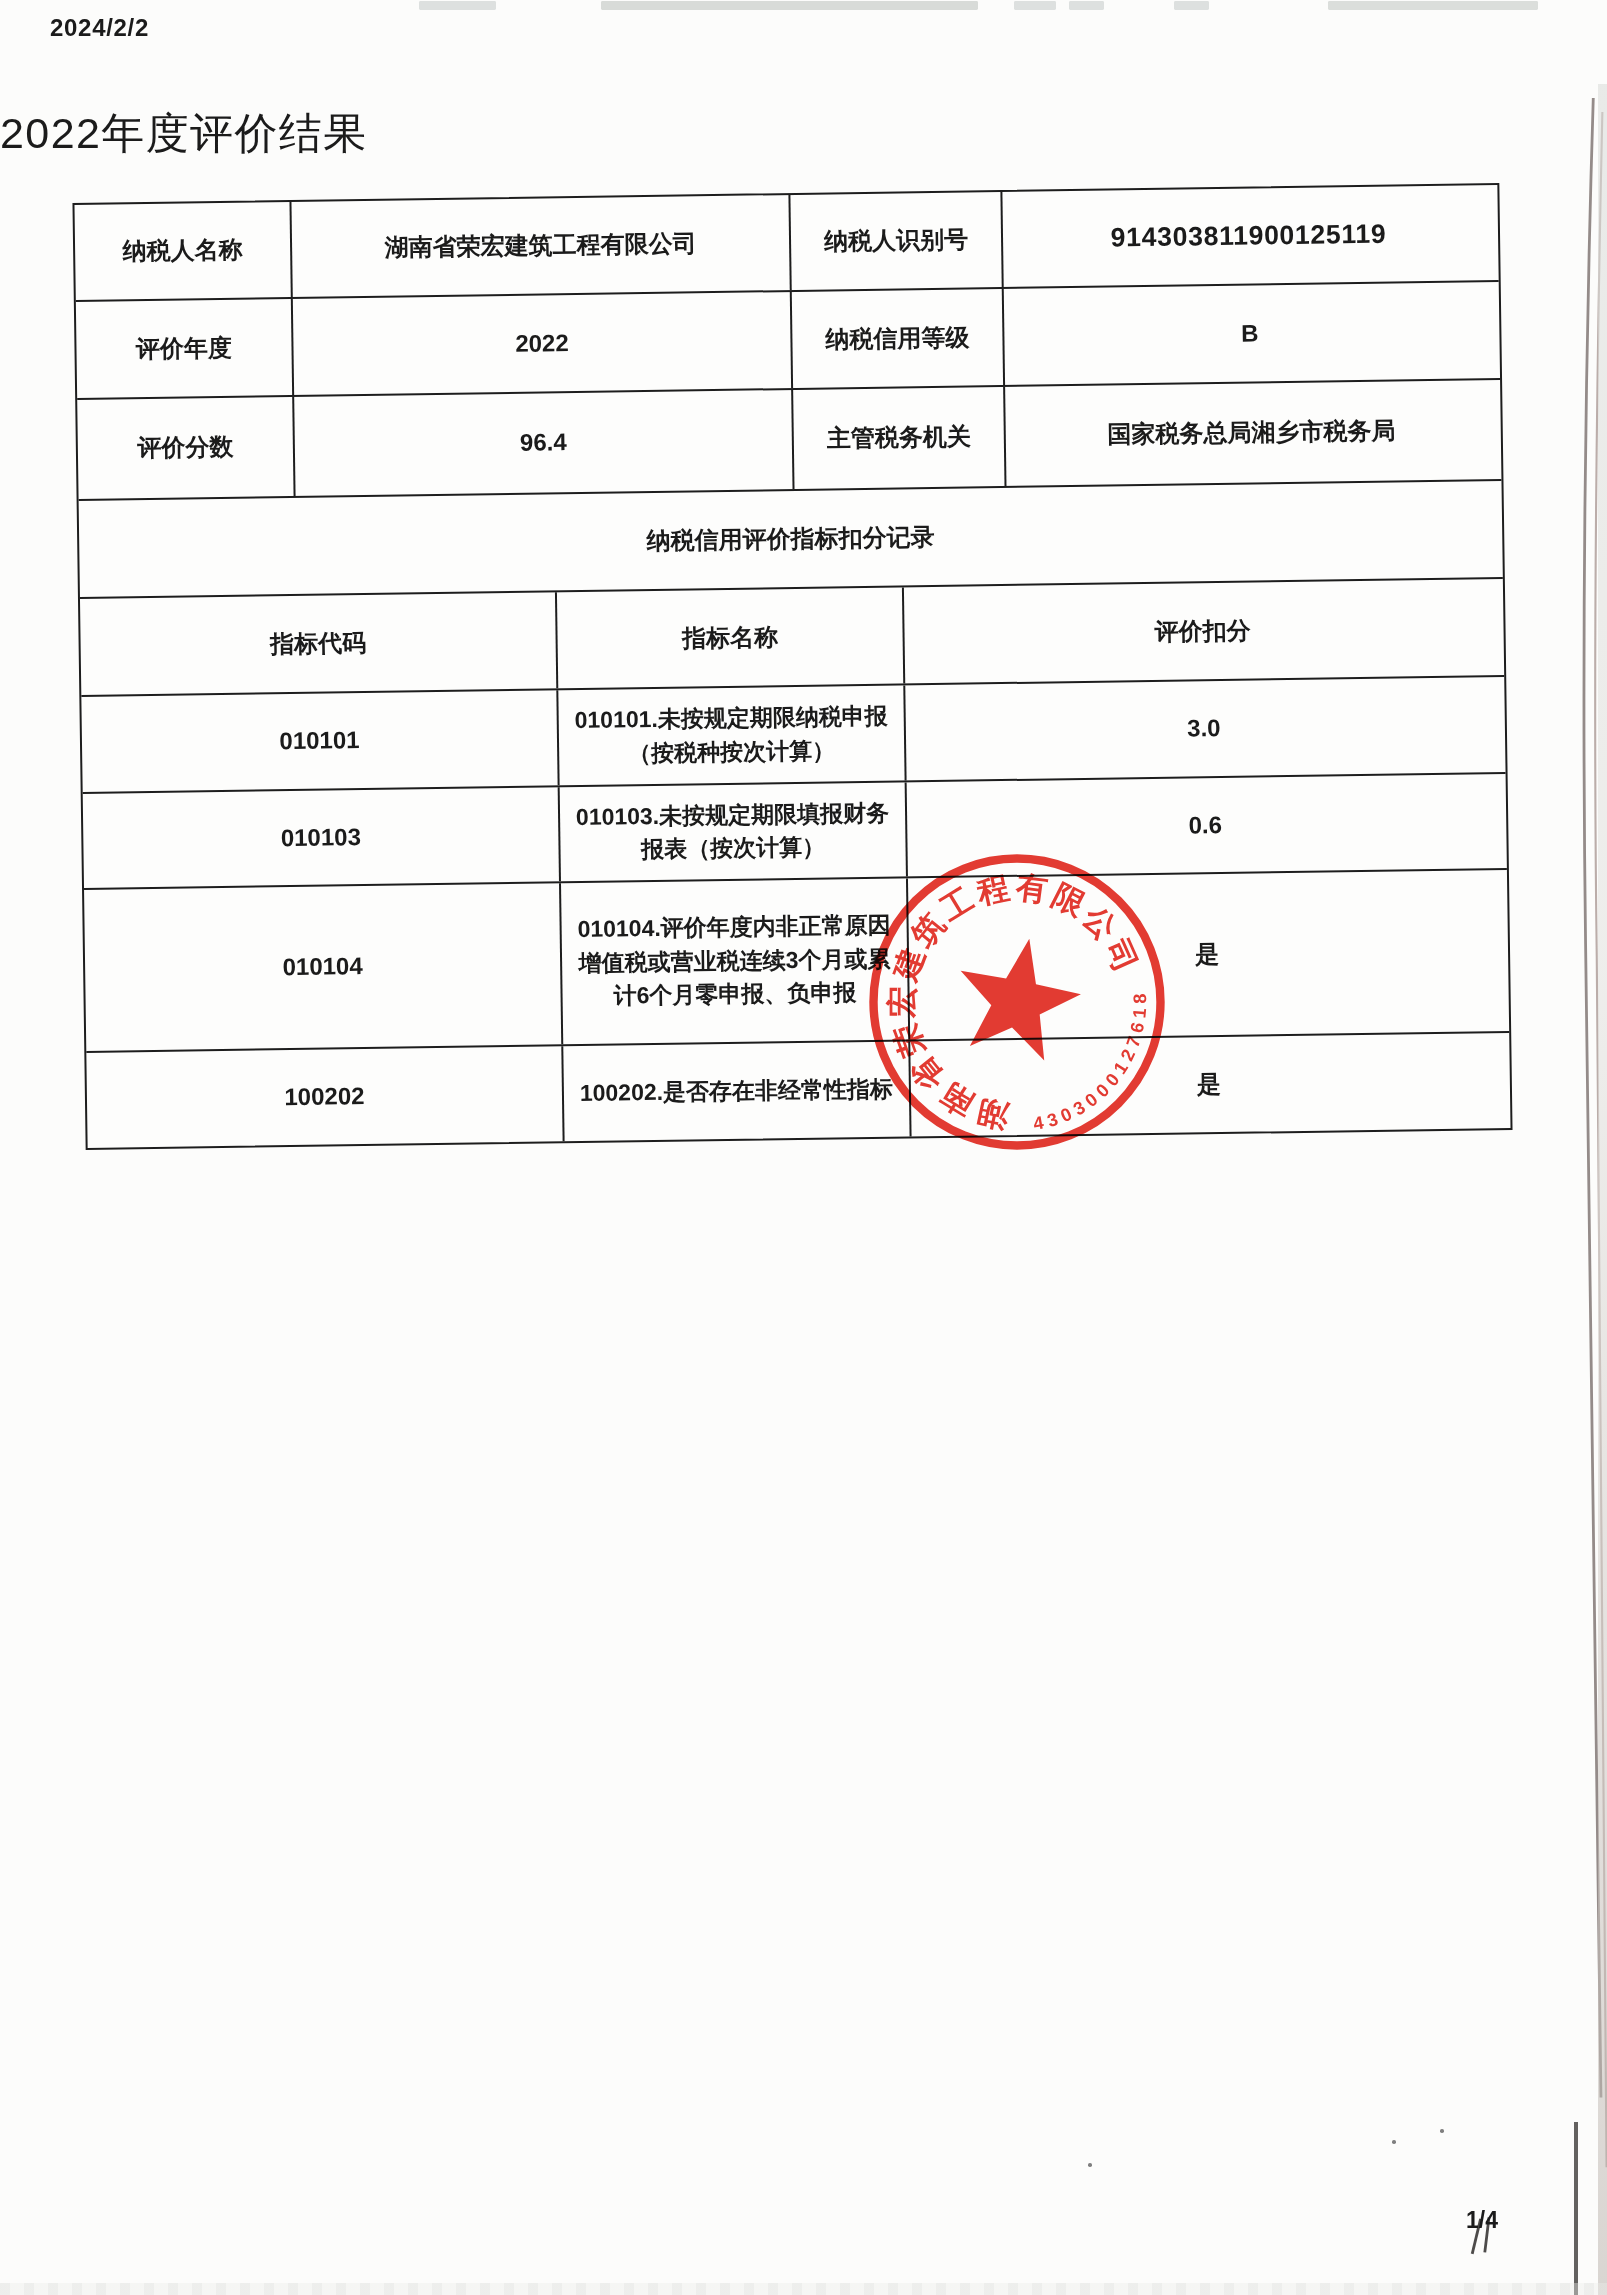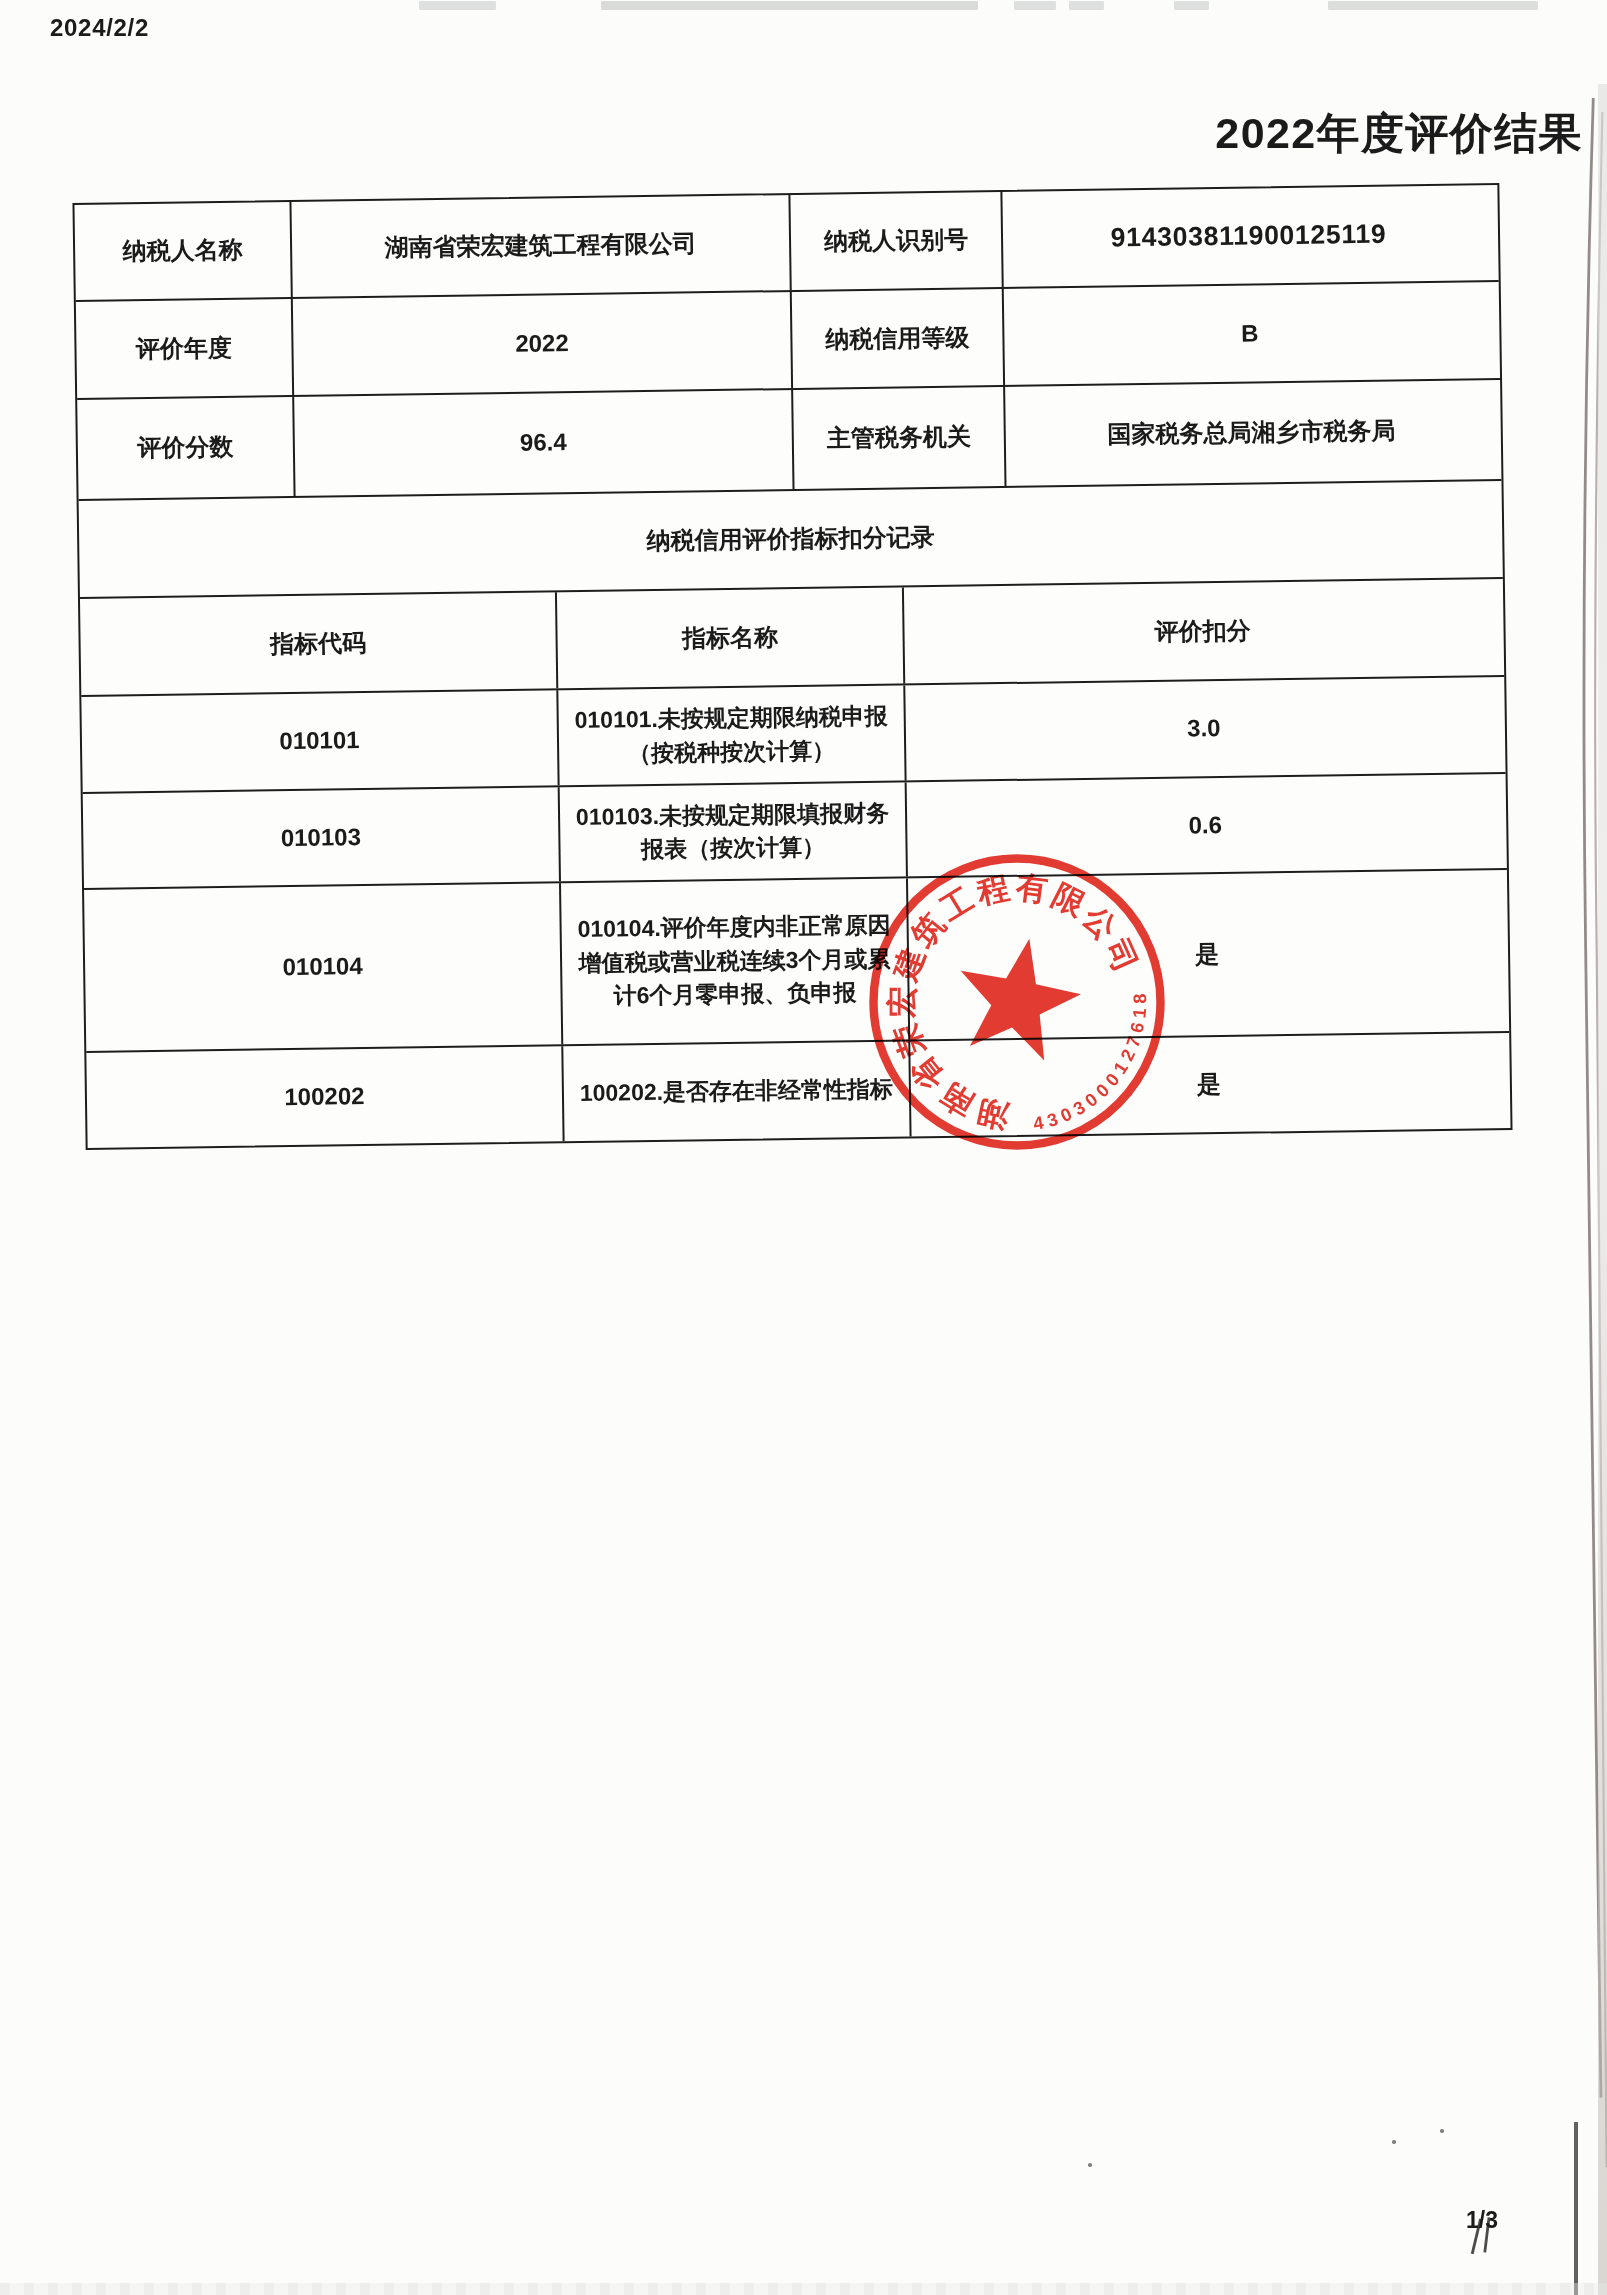--- a/index.html
+++ b/index.html
@@ -5,21 +5,21 @@
   html,body{margin:0;padding:0;}
   body{
     width:1608px;height:2295px;position:relative;overflow:hidden;
     background:#fcfcfb;
     font-family:"Liberation Sans","DejaVu Sans",sans-serif;
     color:#1b1b1b;
   }
   .abs{position:absolute;}
   
   .scan-date{left:50px;top:14px;font-size:24px;font-weight:600;letter-spacing:0.7px;}
-  .doc-title{left:0;top:105px;width:1583px;text-align:right;font-size:43px;font-weight:bold;letter-spacing:1.4px;}
+  .doc-title{left:0;top:105px;width:1583px;text-align:left;font-size:43px;font-weight:normal;letter-spacing:1.4px;}
   .page-num{left:1466px;top:2207px;font-size:23px;font-weight:bold;}
 
   
   .doc-table{
     left:79px;top:193px;width:1423px;
     border:2.8px solid #1d1d1d;
     transform:rotate(-0.8deg);
     background:rgba(255,255,255,0.35);
   }
   .t-row{display:grid;border-bottom:2.8px solid #1d1d1d;}
@@ -79,21 +79,21 @@
 <svg class="abs" style="left:1461px;top:2216px;" width="56" height="49" viewBox="0 0 80 70">
   <path d="M28,4 C24,20 20,38 16,54" fill="none" stroke="#2e2c2a" stroke-width="4" opacity=".85"></path>
   <path d="M40,2 C38,18 36,36 34,52" fill="none" stroke="#2e2c2a" stroke-width="4" opacity=".85"></path>
 </svg>
 <div class="dot" style="left:1392px;top:2140px;"></div>
 <div class="dot" style="left:1440px;top:2129px;"></div>
 <div class="dot" style="left:1088px;top:2163px;"></div>
 
 <div class="abs scan-date">2024/2/2</div>
 <div class="abs doc-title">2022年度评价结果</div>
-<div class="abs page-num">1/3</div>
+<div class="abs page-num">1/4</div>
 
 <div class="abs doc-table">
 
   <div class="t-row cols-main h140">
     <div class="t-cell">纳税人名称</div>
     <div class="t-cell">湖南省荣宏建筑工程有限公司</div>
     <div class="t-cell">纳税人识别号</div>
     <div class="t-cell tin">914303811900125119</div>
   </div>
 

